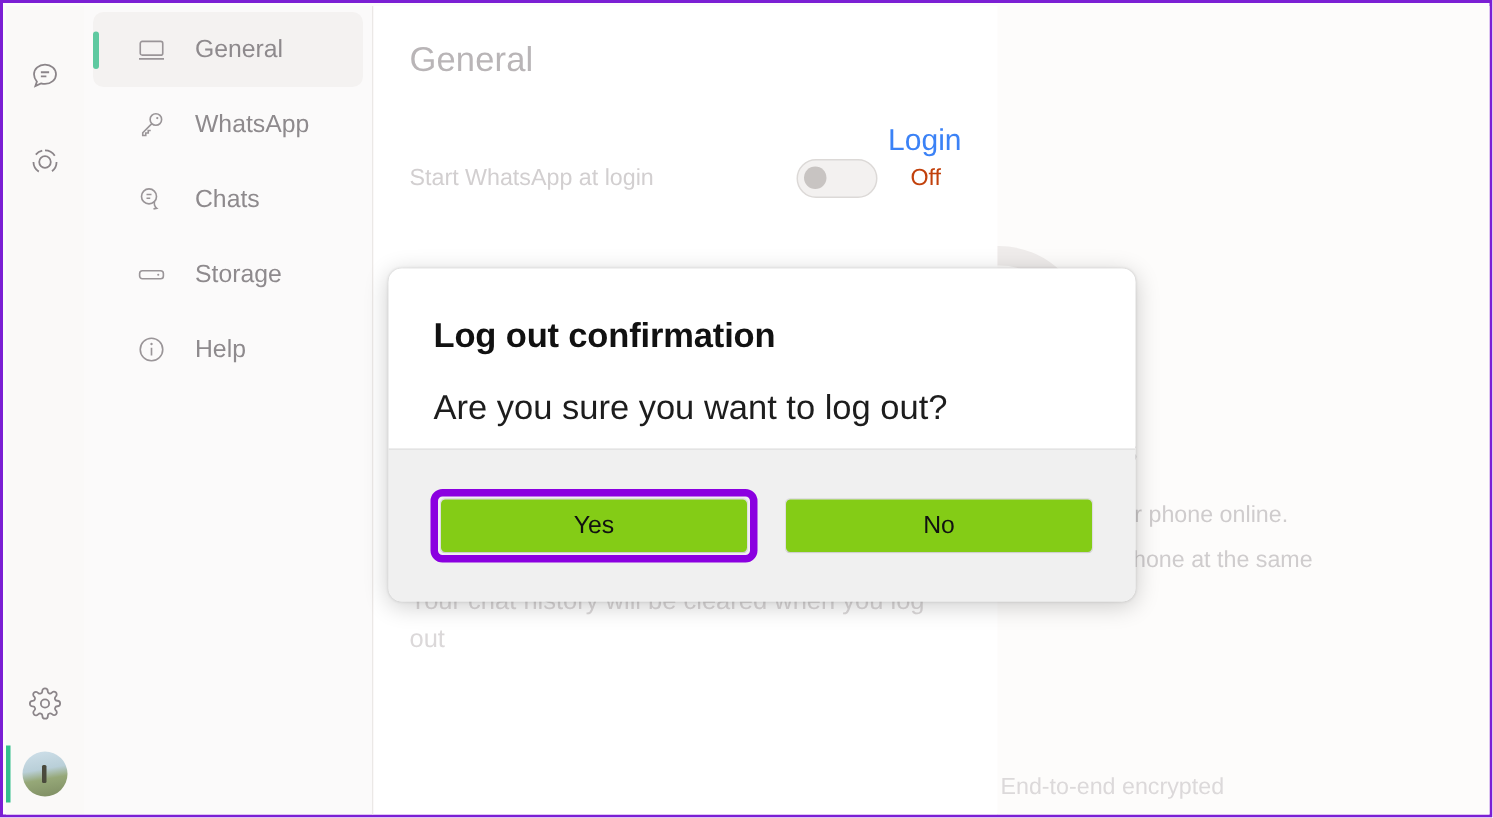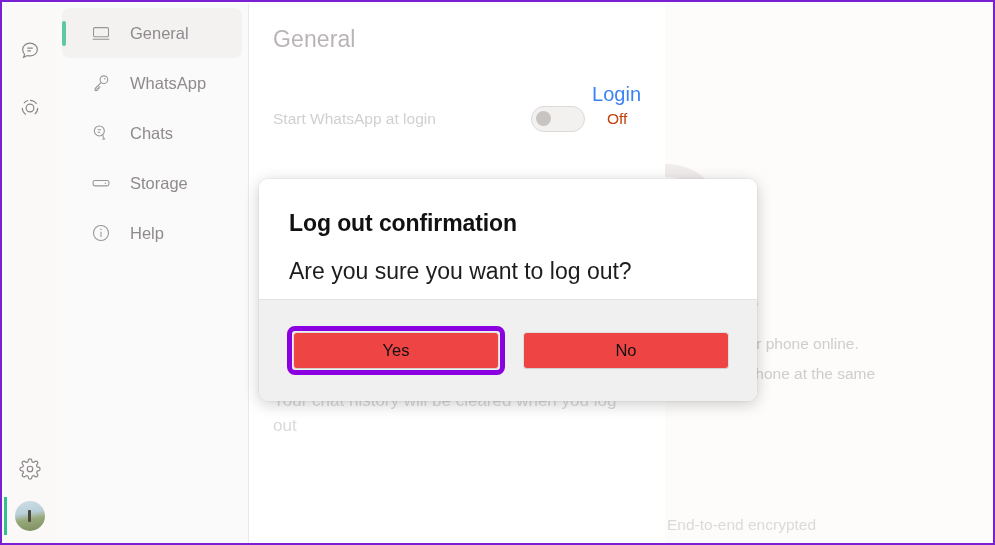--- a/index.html
+++ b/index.html
@@ -241,21 +241,21 @@
     background: #f0f0f0;
     border-top: 1px solid #e3e3e3;
     display: flex;
     align-items: center;
     padding: 0 28px;
     gap: 18px;
   }
   .dlg-btn {
     flex: 1;
     height: 37px;
-    background: #ef4444;
+    background: #84cc16;
     border: 1px solid #dedede;
     border-bottom-color: #cfcfcf;
     border-radius: 4px;
     font-size: 16.5px;
     font-family: "Liberation Sans", sans-serif;
     color: #111111;
     display: flex;
     align-items: center;
     justify-content: center;
   }

